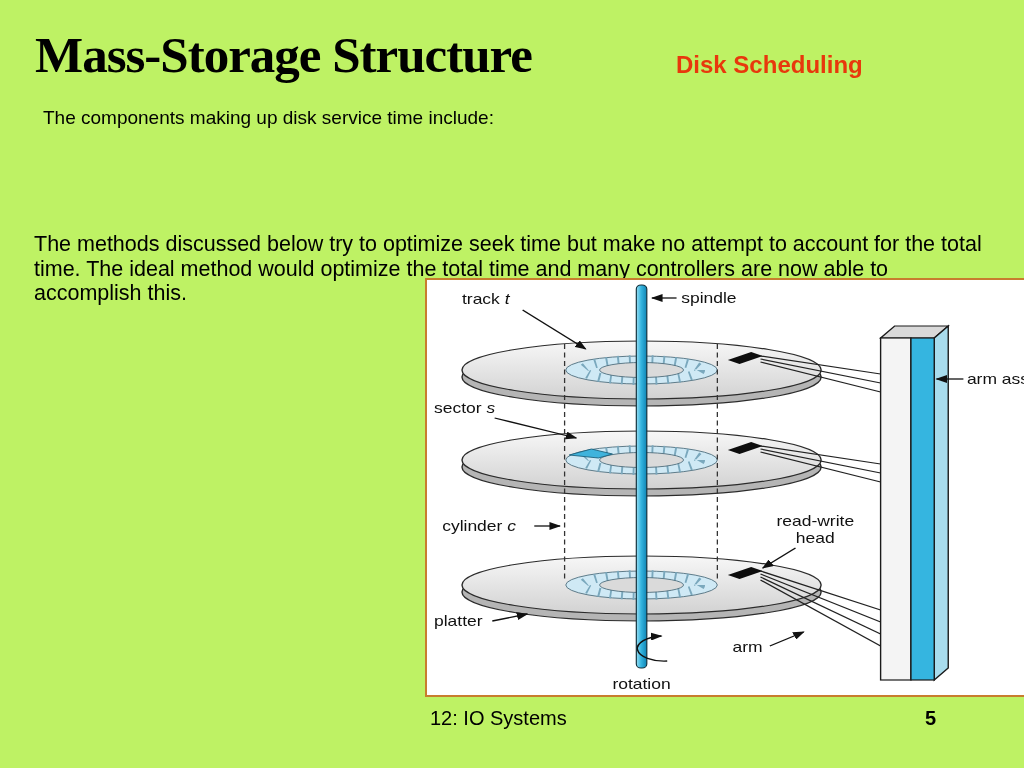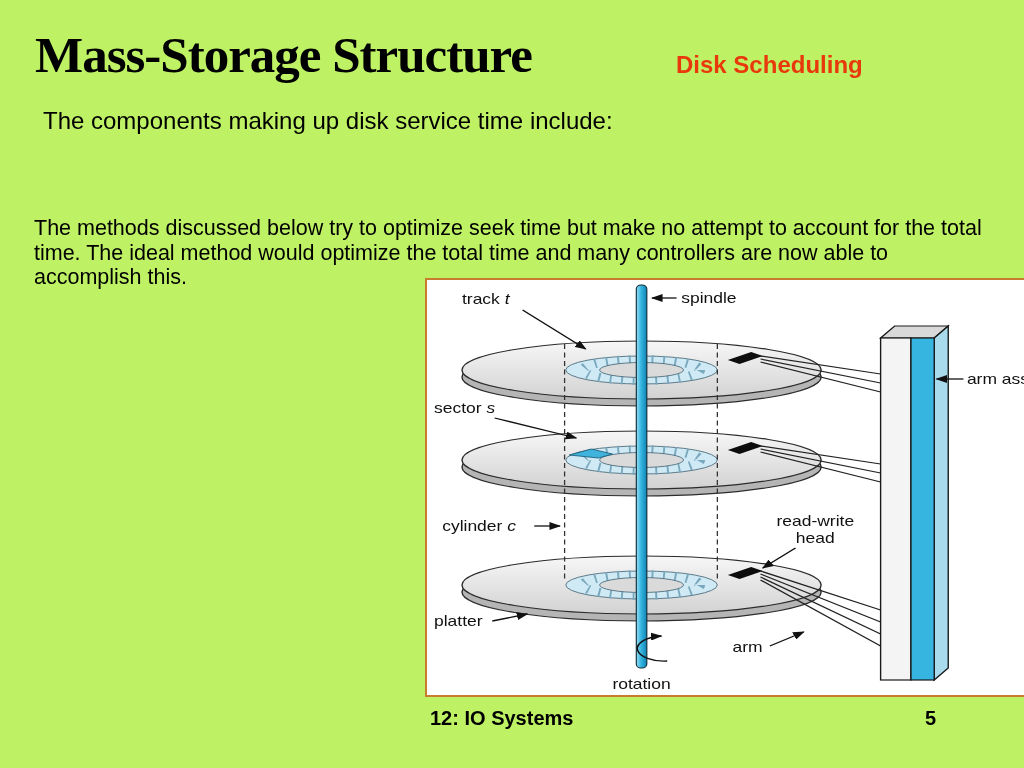--- a/index.html
+++ b/index.html
@@ -4,31 +4,31 @@
 <style>
   * { margin:0; padding:0; box-sizing:border-box; }
   html,body { width:1024px; height:768px; }
   body { font-family:"Liberation Sans",sans-serif; background:#ffffff; }
   .slide { position:relative; width:1024px; height:768px; background:#bef264; overflow:hidden; }
 
   .title { position:absolute; left:35px; top:30px; font-family:"Liberation Serif",serif;
            font-size:51px; font-weight:bold; color:#000; letter-spacing:-1px; line-height:1; }
   .subtitle { position:absolute; left:676px; top:52px; font-size:24px; font-weight:bold;
               color:var(--accent); line-height:1.1; }
-  .intro { position:absolute; left:43px; top:107px; font-size:24px; color:#000; }
+  .intro { position:absolute; left:43px; top:107px; font-size:19px; color:#000; }
   .formula { position:absolute; left:88px; top:167px; font-size:21.5px; font-weight:bold;
              color:#000; white-space:pre; }
-  .bodytext { position:absolute; left:34px; top:216px; width:950px; font-size:21.5px;
+  .bodytext { position:absolute; left:34px; top:232px; width:950px; font-size:21.5px;
               line-height:24.5px; color:#000; }
 
   .figure { position:absolute; left:425px; top:278px; width:671px; height:419px;
             border:2px solid var(--figure_border); background:#fff; }
   .figure svg { display:block; width:100%; height:100%; }
 
-  .footer-left  { position:absolute; left:430px; top:707px; font-size:20px; font-weight:bold; }
+  .footer-left  { position:absolute; left:430px; top:707px; font-size:20px; font-weight:normal; }
   .footer-right { position:absolute; left:925px; top:707px; font-size:20px; font-weight:bold; }
 
   svg text { font-family:"Liberation Sans",sans-serif; font-size:15px; fill:#111; }
   svg .var { font-style:italic; }
   .arrow { stroke:#111; stroke-width:1.3; }
   .armline { stroke:#222; stroke-width:1.2; }
   .cyl { stroke:#333; stroke-width:1.1; stroke-dasharray:5 3.5; }
 </style>
 </head>
 <body>

